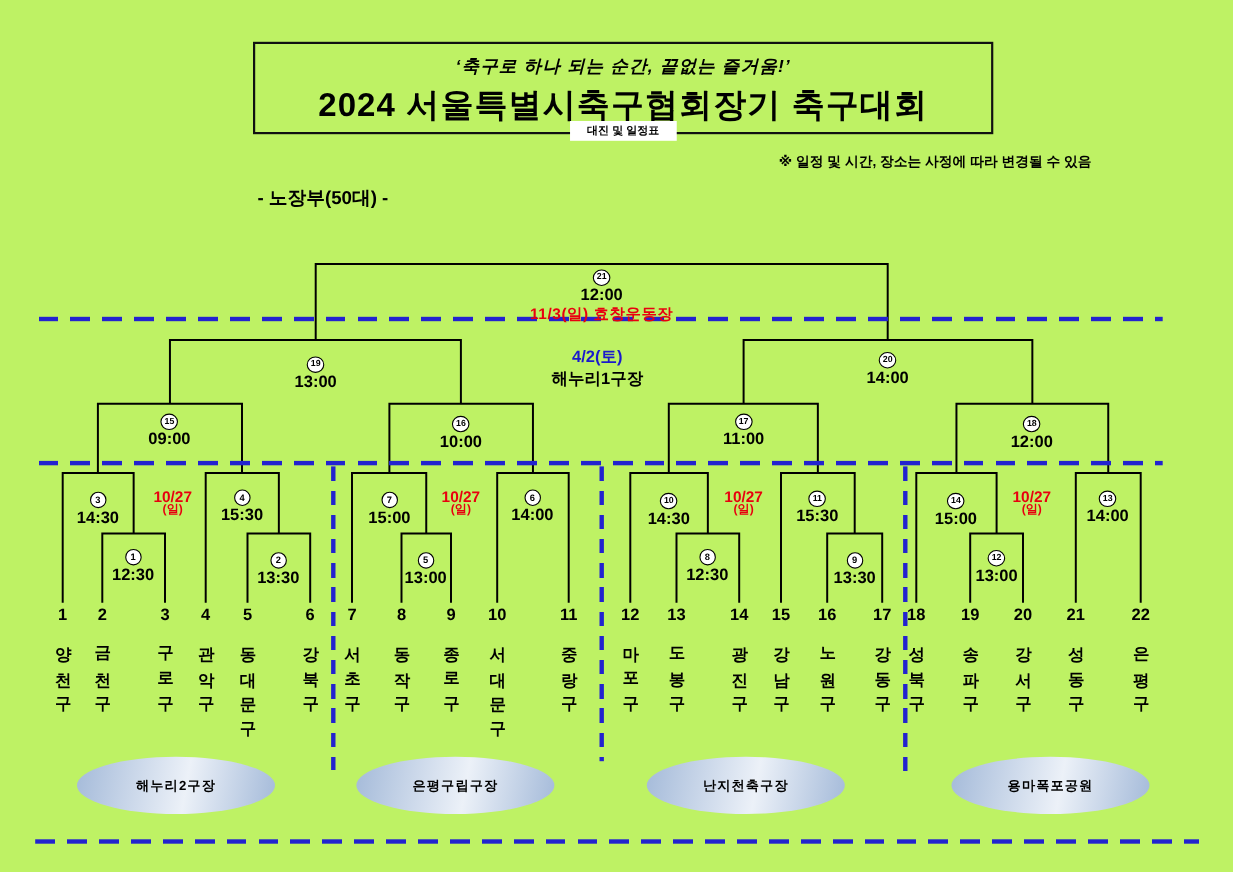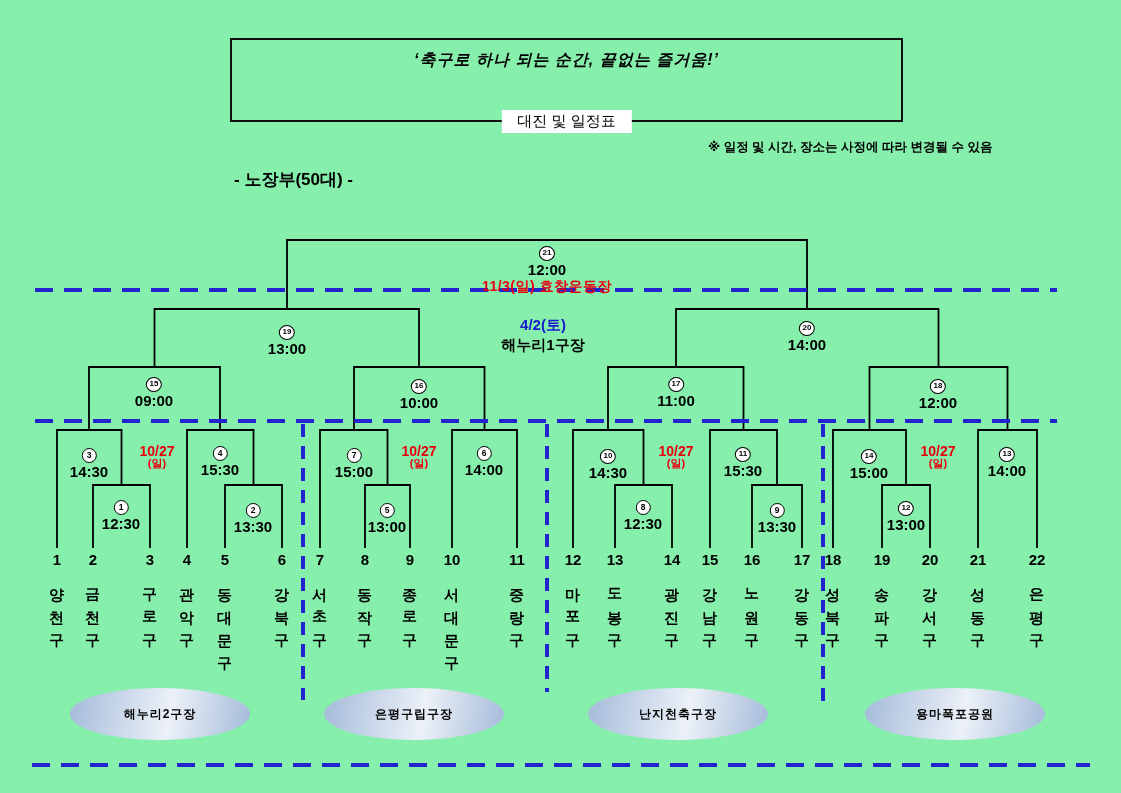--- a/index.html
+++ b/index.html
@@ -1,24 +1,24 @@
 <!DOCTYPE html>
 <html><head>
 <meta charset="utf-8">
 <style>
   html,body{margin:0;padding:0;background:#fff;}
-  #page{position:relative;width:1121px;height:793px;background:#86efac;overflow:hidden;
+  #page{position:relative;width:1121px;height:793px;background:#bef264;overflow:hidden;
         font-family:"Liberation Sans","DejaVu Sans",sans-serif;color:#000;}
 
   
   .titlebox{position:absolute;left:230px;top:38px;width:673px;height:84px;border:2px solid #111;box-sizing:border-box;text-align:center;}
   .slogan{margin-top:10px;font-size:16px;font-weight:bold;font-style:italic;letter-spacing:1px;}
   .title{margin-top:4px;font-size:30px;font-weight:bold;letter-spacing:1px;}
   .subtitle{position:absolute;left:50%;top:100%;transform:translateX(-50%);margin-top:-10px;background:#fff;
-            padding:2px 16px;font-size:15px;font-weight:normal;white-space:nowrap;}
+            padding:2px 16px;font-size:10px;font-weight:bold;white-space:nowrap;}
   .division{position:absolute;left:234px;top:168px;font-size:17px;font-weight:bold;}
   .notes{position:absolute;left:708px;top:138px;width:400px;font-size:12.5px;font-weight:bold;line-height:19px;}
 
   
   svg.bracket{position:absolute;left:0;top:0;}
 
   
   .hdash{position:absolute;height:4px;background:repeating-linear-gradient(90deg,#2323cf 0 18px,transparent 18px 29px);}
   .vdash{position:absolute;width:4px;background:repeating-linear-gradient(180deg,#2323cf 0 13px,transparent 13px 22px);}
 
@@ -49,20 +49,21 @@
          display:flex;align-items:center;justify-content:center;font-size:12px;font-weight:bold;letter-spacing:1px;
          background:linear-gradient(100deg,#a4bad9 0%,#ecf1f8 55%,#a4bad9 100%);}
 </style>
 </head>
 <body>
 
 <div id="page">
 
   <div class="titlebox">
     <div class="slogan">‘축구로 하나 되는 순간, 끝없는 즐거움!’</div>
+    <div class="title">2024 서울특별시축구협회장기 축구대회</div>
     <div class="subtitle">대진 및 일정표</div>
   </div>
   <div class="division">- 노장부(50대) -</div>
   <div class="notes">
     <div>※ 일정 및 시간, 장소는 사정에 따라 변경될 수 있음</div>
   </div>
 
   <svg class="bracket" width="1121" height="793">
     <g stroke="#000" stroke-width="1.8" fill="none">
       <path d="M287,309 V240 H807 V309"></path>

